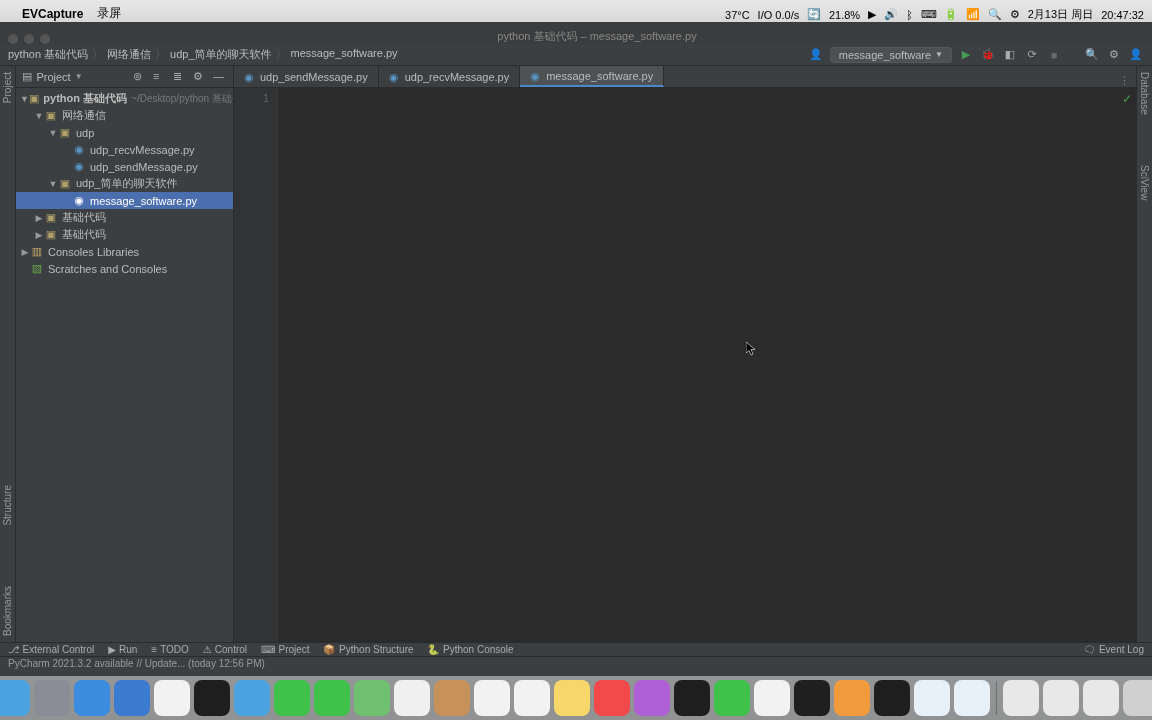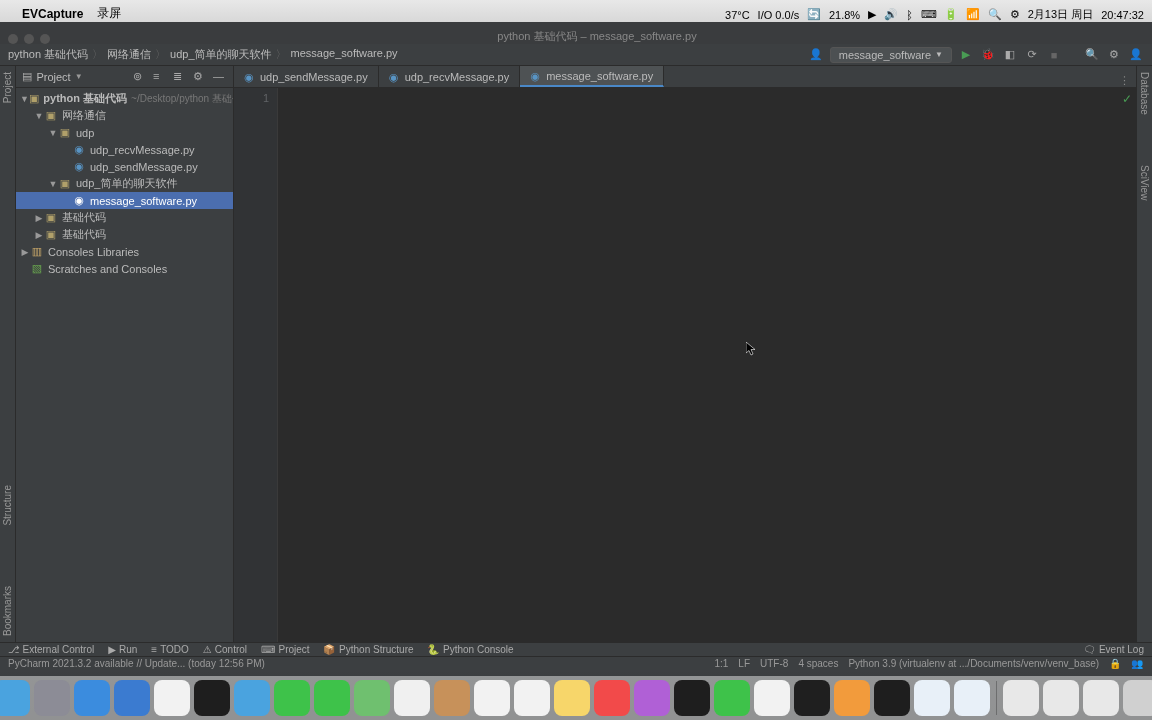--- a/index.html
+++ b/index.html
@@ -269,29 +269,20 @@
   <span class="tool">≡ <span>TODO</span></span>
   <span class="tool">⚠ <span>Control</span></span>
   <span class="tool">⌨ <span>Project</span></span>
   <span class="tool">📦 <span>Python Structure</span></span>
   <span class="tool">🐍 <span>Python Console</span></span>
   <span class="tool right">🗨 <span>Event Log</span></span>
 </div>
 
 <div class="statusbar">
   <span>PyCharm 2021.3.2 available // Update... (today 12:56 PM)</span>
-  <div class="right">
-    <span>1:1</span>
-    <span>LF</span>
-    <span>UTF-8</span>
-    <span>4 spaces</span>
-    <span>Python 3.9 (virtualenv at .../Documents/venv/venv_base)</span>
-    <span>🔒</span>
-    <span>👥</span>
-  </div>
 </div>
 
 <div class="dock-area">
   <div class="dock" id="dock">
       <div class="app" style="background: rgb(74, 163, 223);"></div>
       <div class="app" style="background: rgb(140, 140, 150);"></div>
       <div class="app" style="background: rgb(59, 140, 222);"></div>
       <div class="app" style="background: rgb(59, 123, 208);"></div>
       <div class="app" style="background: rgb(242, 242, 242);"></div>
       <div class="app" style="background: rgb(30, 30, 30);"></div>

